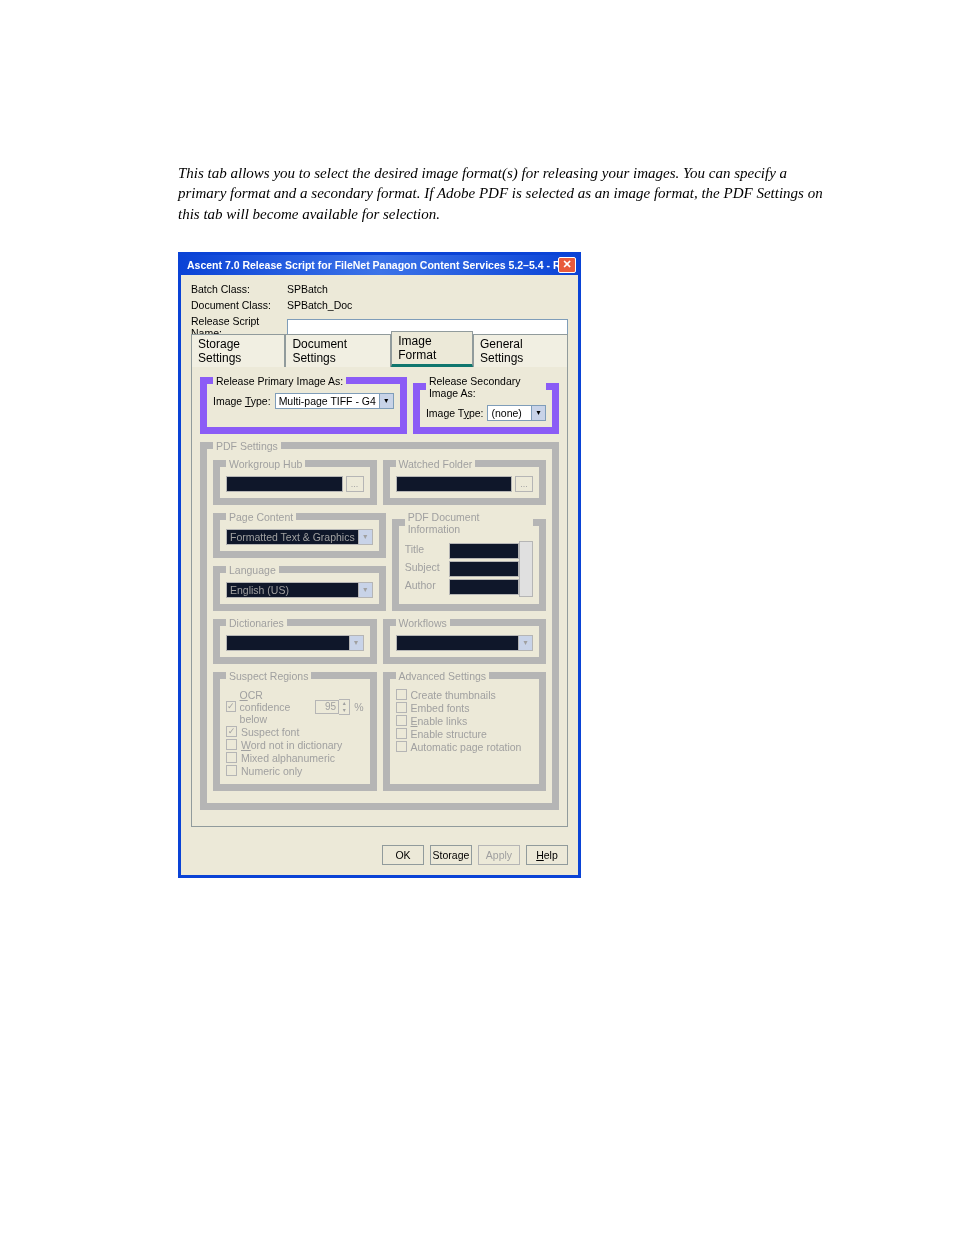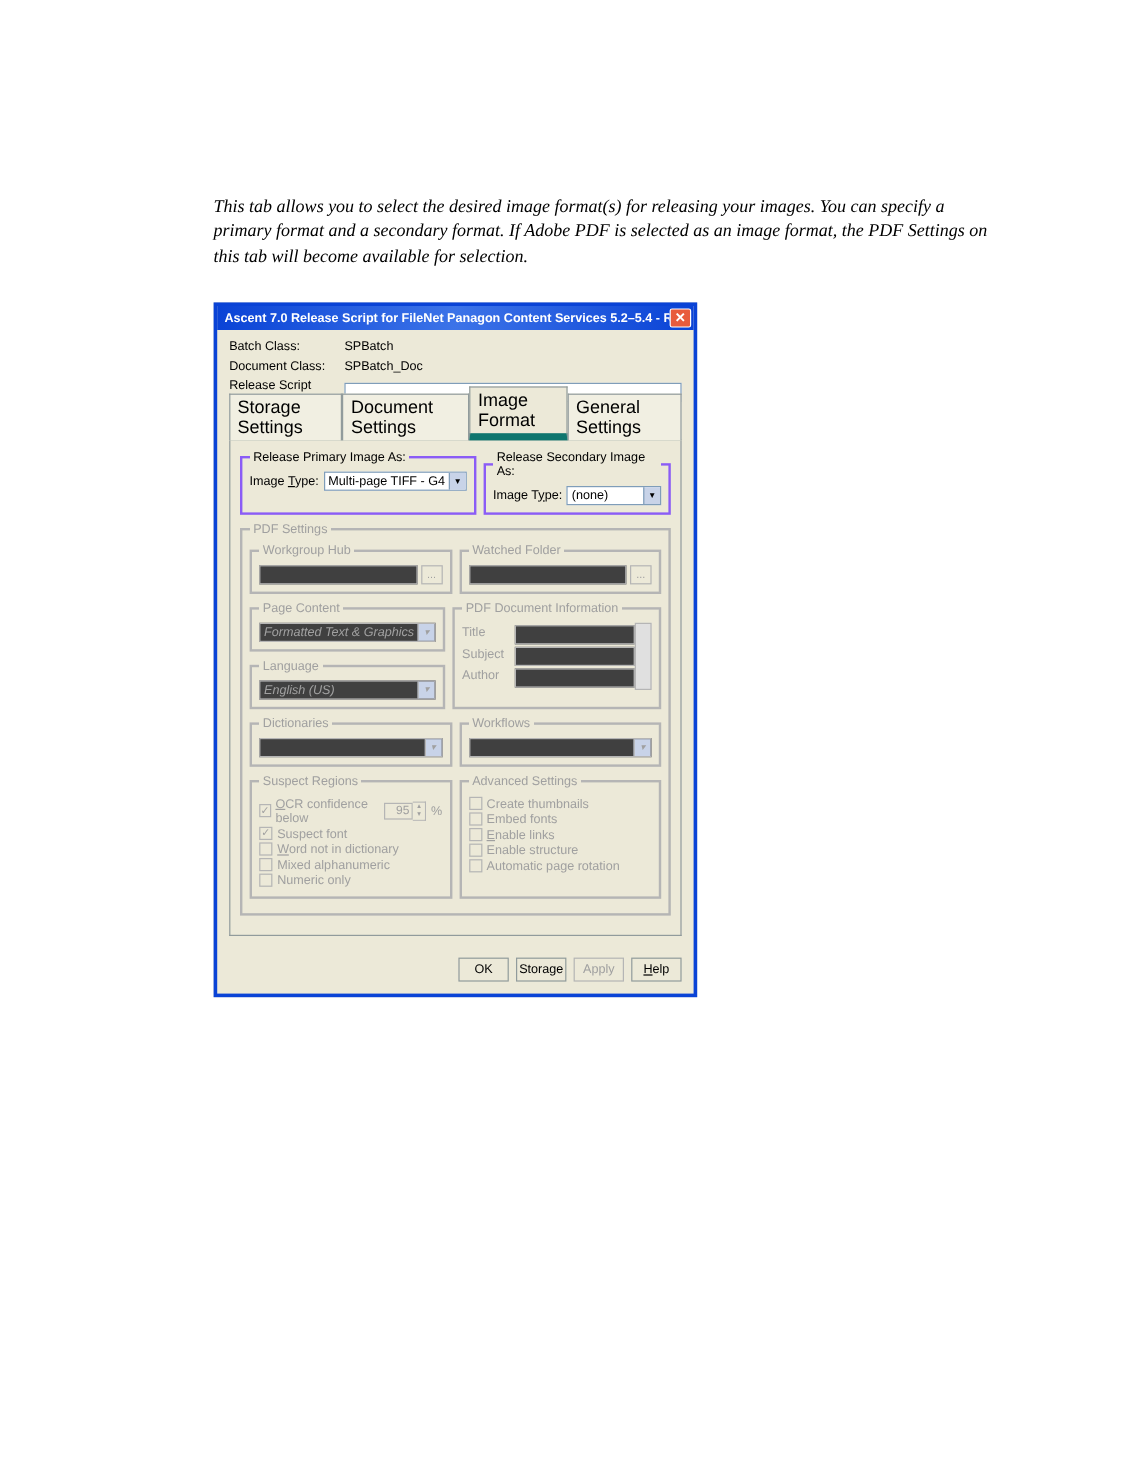--- a/index.html
+++ b/index.html
@@ -75,34 +75,34 @@
     height: 20px;
   }
   .tab {
     border: 1px solid #919b9c;
     border-bottom: none;
     padding: 2px 6px 2px 6px;
     background: #f1efe2;
     margin-right: 0;
     position: relative;
     top: 1px;
-    font-size: 15px;
+    font-size: 12px;
   }
   .tab.active {
     background: #ece9d8;
-    border-bottom: 6px solid #0f766e;
+    border-bottom: 3px solid #0f766e;
     z-index: 2;
   }
   .tabpanel {
     border: 1px solid #919b9c;
     border-top: none;
     padding: 8px 8px 10px 8px;
   }
   fieldset {
-    border: 2px solid #8b5cf6;
+    border: 7px solid #8b5cf6;
     margin: 0 0 6px 0;
     padding: 6px 6px 6px 6px;
     font-size: 10.5px;
   }
   legend {
     padding: 0 3px;
     font-size: 10.5px;
   }
   .row2 { display: flex; gap: 6px; }
   .row2 > * { flex: 1; }
@@ -116,21 +116,21 @@
   }
   .select span { flex: 1; padding: 0 3px; overflow: hidden; white-space: nowrap; }
   .select .arrow {
     width: 14px; height: 100%;
     background: #c8d3e8;
     border-left: 1px solid #7f9db9;
     display: flex; align-items: center; justify-content: center;
     font-size: 8px; color: #000;
   }
   .disabled, .disabled * { color: #a0a0a0 !important; border-color: #b5b5b5 !important; }
-  .disabled .select, .disabled .txt-input { background: #404040; font-style: italic; }
+  .disabled .select, .disabled .txt-input { background: #0f172a; }
   .lbl-inline { display: flex; align-items: center; gap: 4px; }
   .lbl-inline label { white-space: nowrap; }
   .btn-row {
     display: flex;
     justify-content: flex-end;
     gap: 6px;
     margin-top: 8px;
     padding: 0 10px 10px 0;
   }
   .btn {

